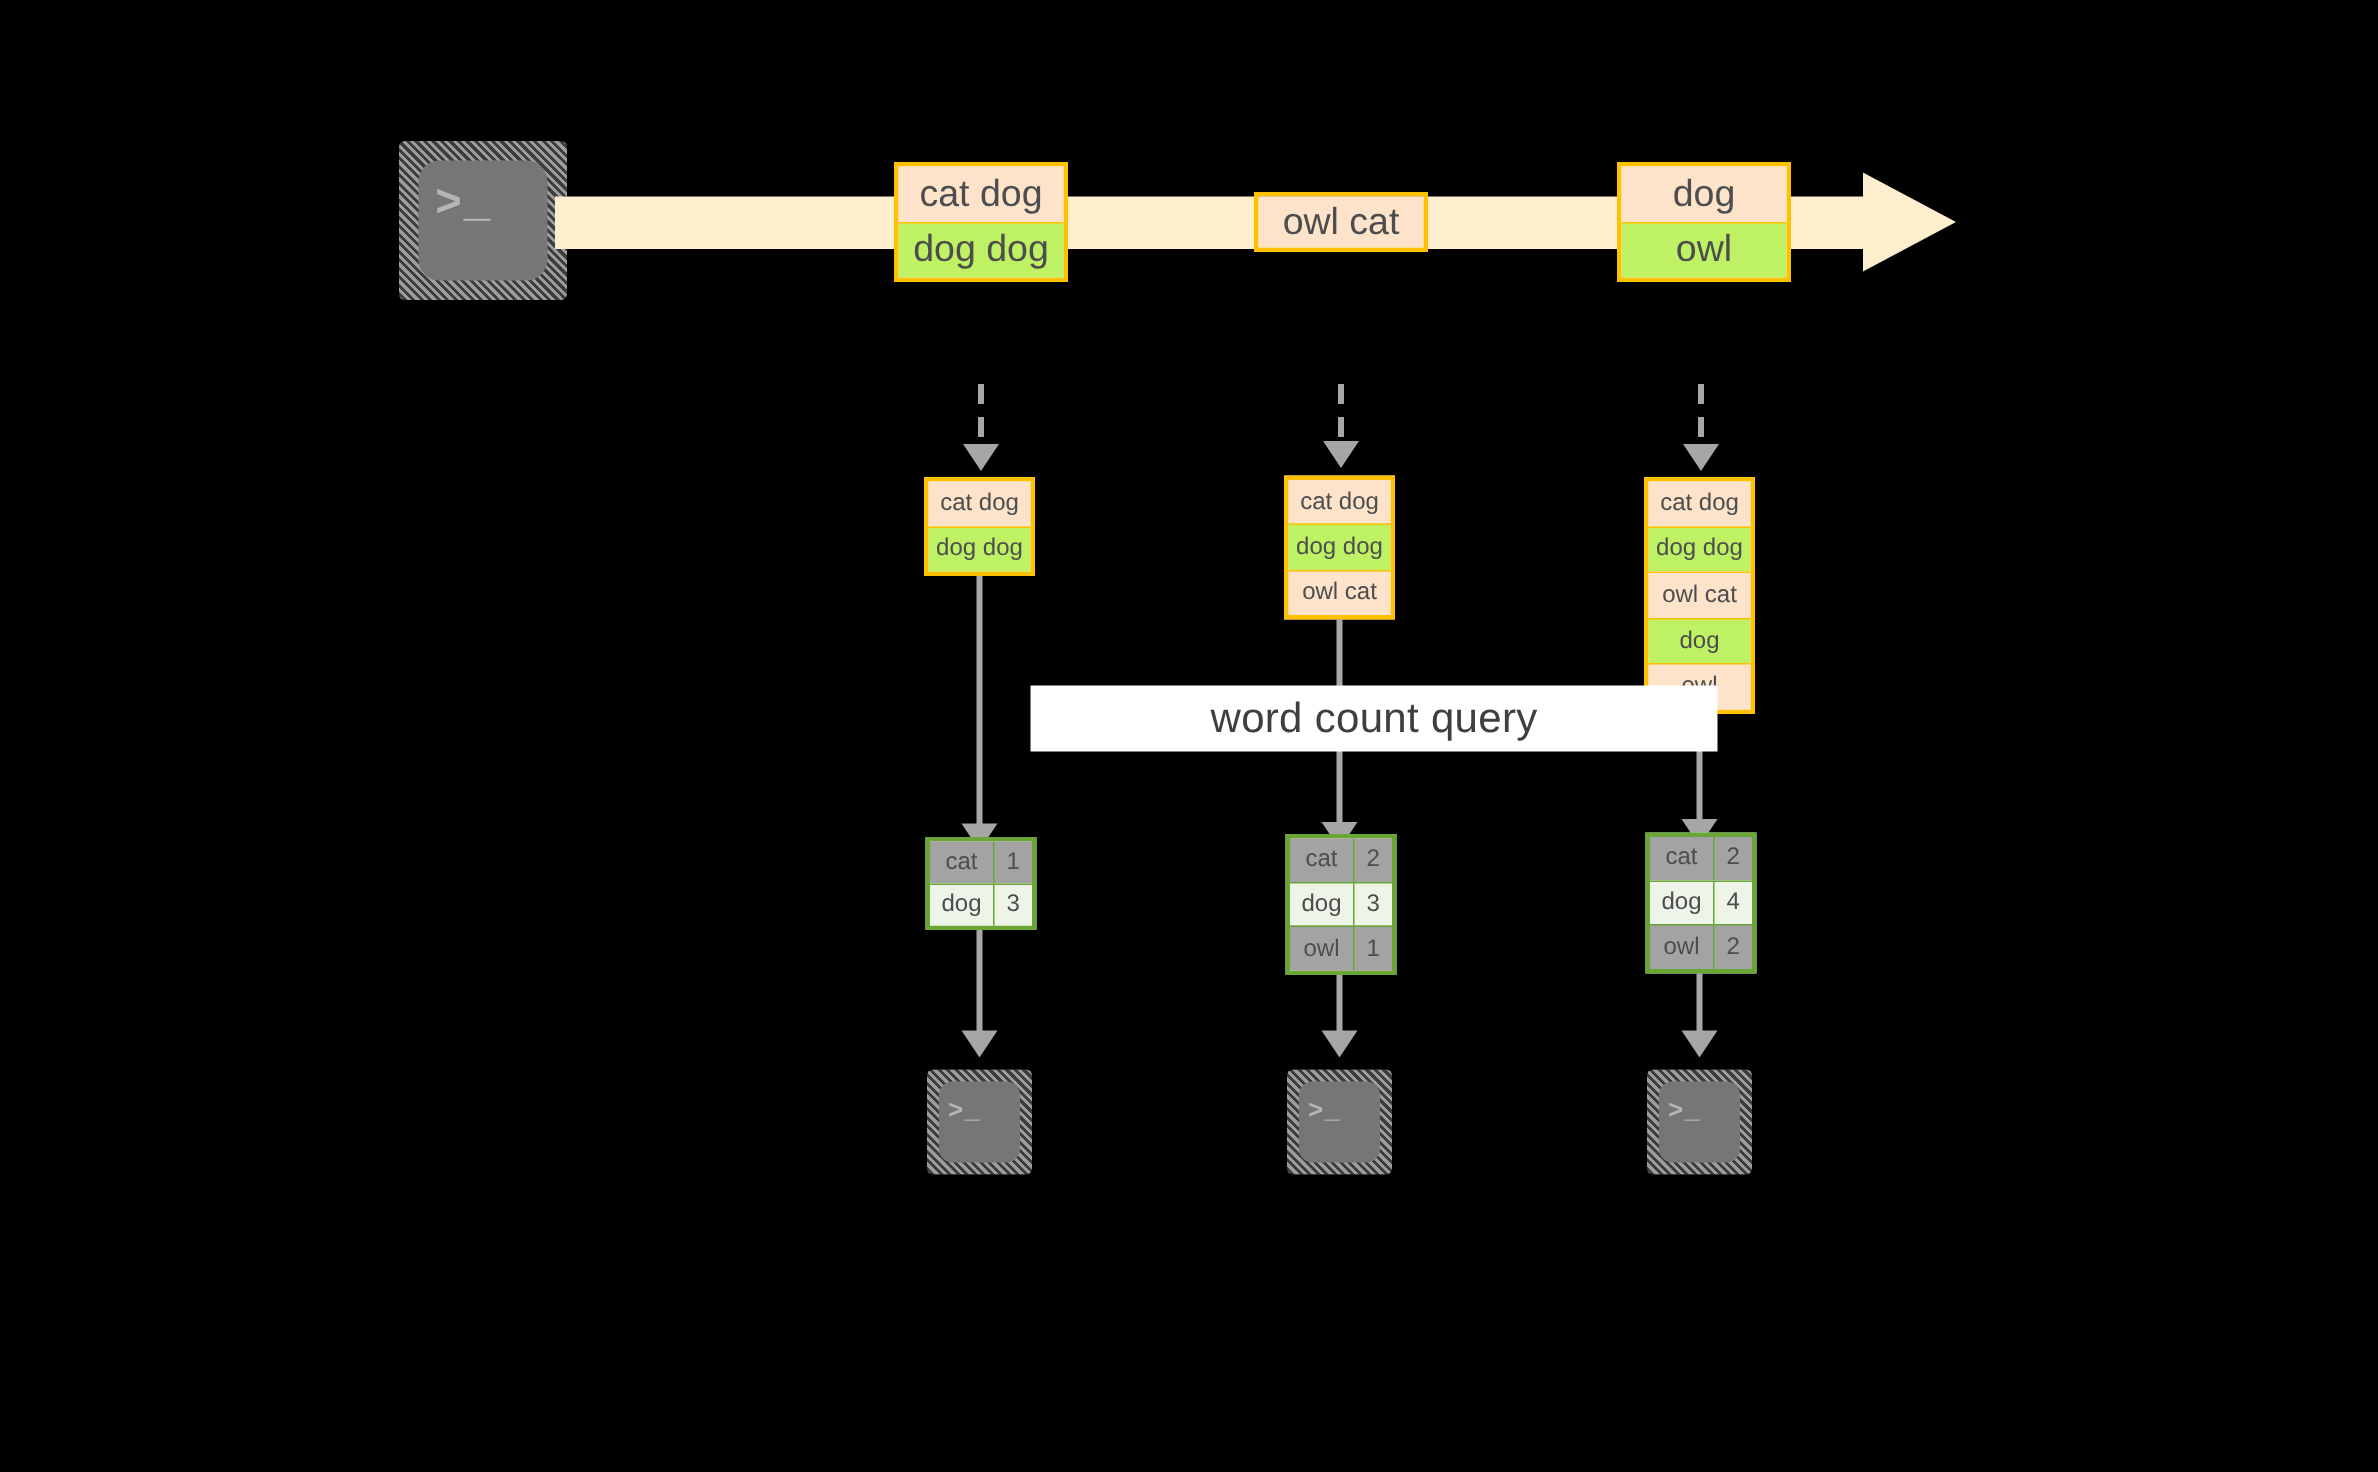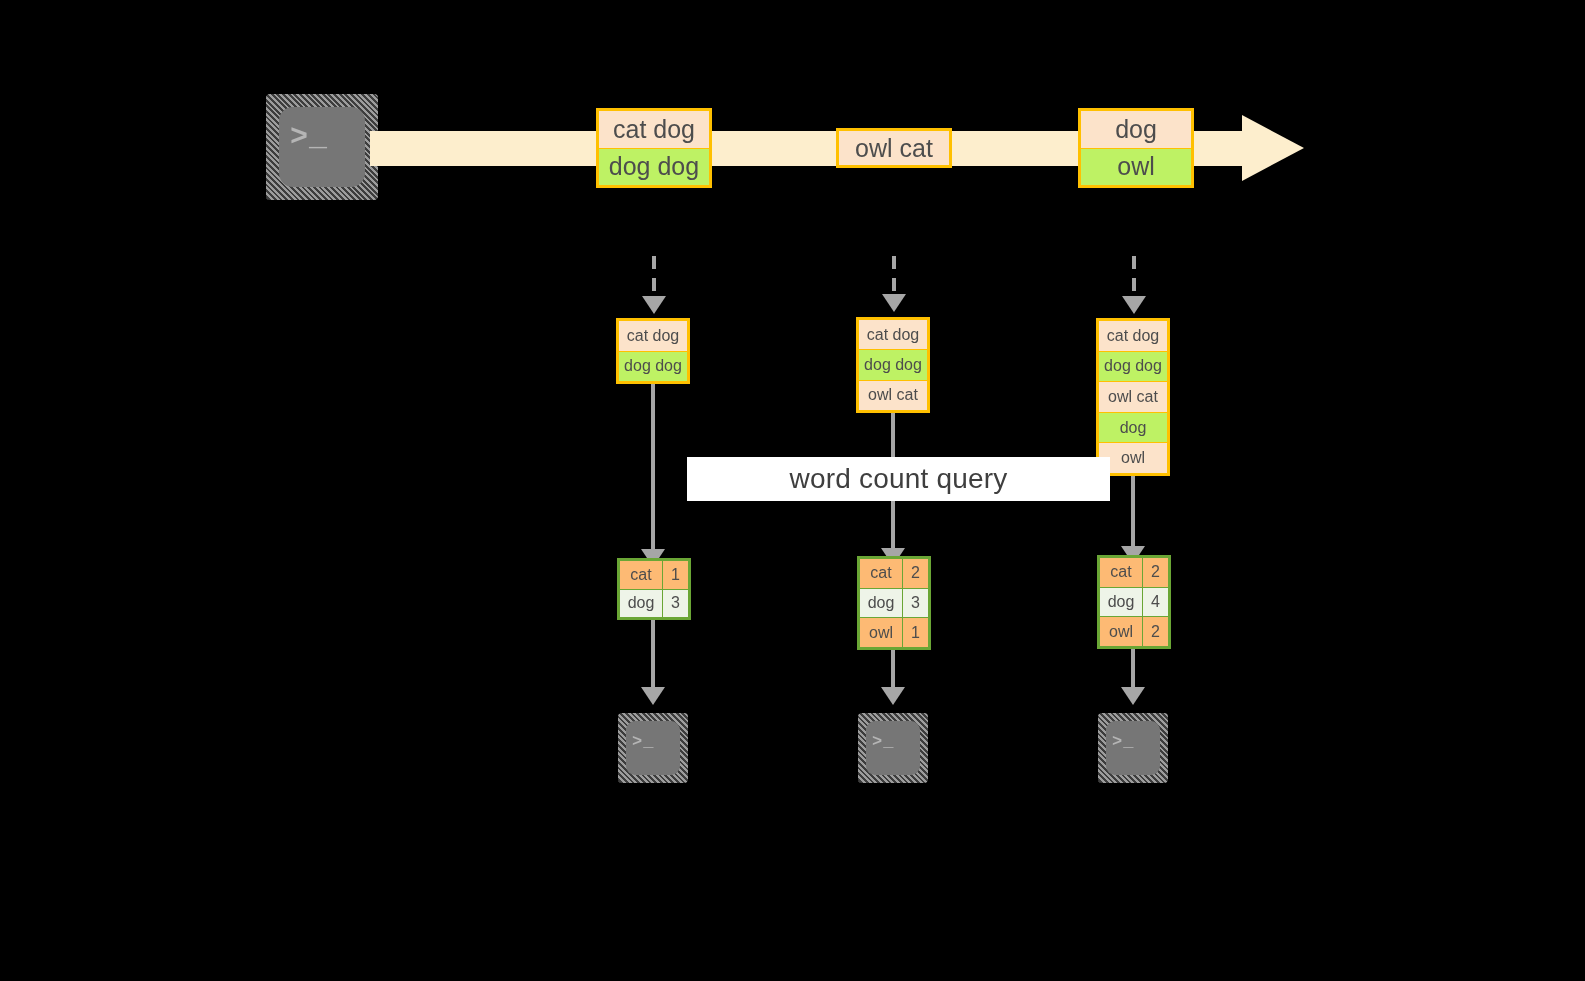--- a/index.html
+++ b/index.html
@@ -94,21 +94,21 @@
     background: #eef4e8;
     display: flex;
     flex-direction: column;
   }
   .gbox .grow {
     flex: 1 1 0;
     display: flex;
     border-top: 1px solid #6aa635;
   }
   .gbox .grow:first-child { border-top: none; }
-  .gbox .grow.dark  { background: #fdba74; }
+  .gbox .grow.dark  { background: #a3a3a3; }
   .gbox .grow.light { background: #eef4e8; }
   .gbox .gcell {
     display: flex;
     align-items: center;
     justify-content: center;
     font-size: 16px;
     color: #4d4d4d;
     white-space: nowrap;
   }
   .gbox .gcell.k { flex: 0 0 42px; }
@@ -207,21 +207,21 @@
 
   <div class="conn-line" style="left:651px; top:384px; height:172px;"></div>
   <div class="conn-head" style="left:641px; top:549px;"></div>
 
   <div class="conn-line" style="left:891px; top:413px; height:142px;"></div>
   <div class="conn-head" style="left:881px; top:548px;"></div>
 
   <div class="conn-line" style="left:1131px; top:476px; height:80px;"></div>
   <div class="conn-head" style="left:1121px; top:546px;"></div>
 
-  <div class="banner" style="left:687px; top:457px; width:423px; height:44px;">
+  <div class="banner" style="left:687px; top:457px; width:458px; height:44px;">
     <span>word count query</span>
   </div>
 
   <div class="gbox" style="left:617px; top:558px; width:74px; height:62px;">
     <div class="grow dark">
       <div class="gcell k">cat</div>
       <div class="gcell v">1</div>
     </div>
     <div class="grow light">
       <div class="gcell k">dog</div>

